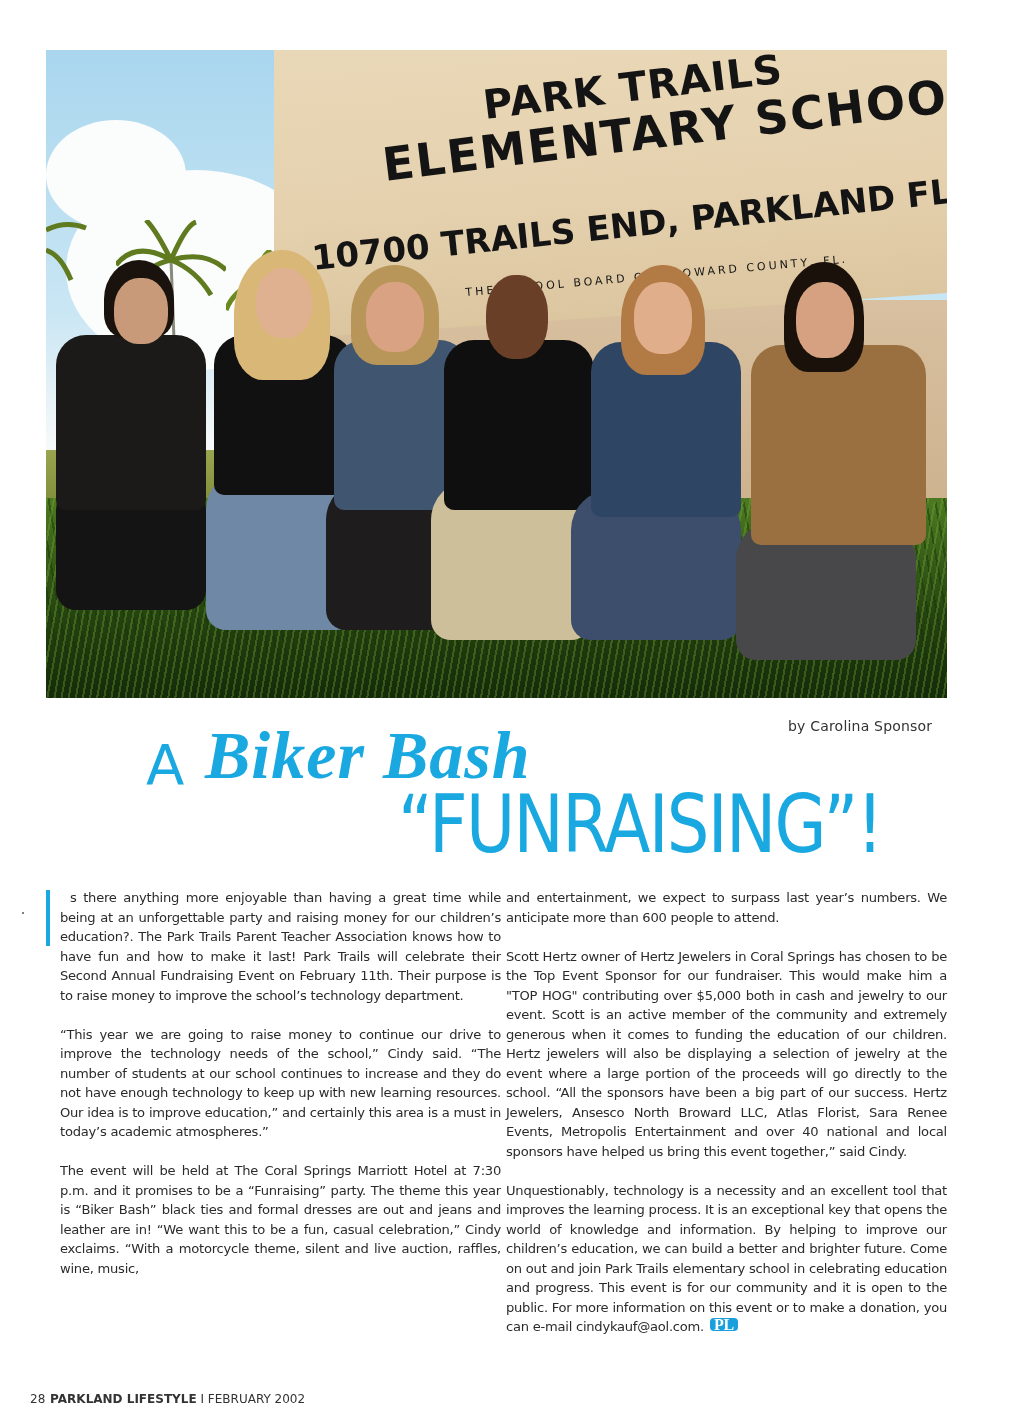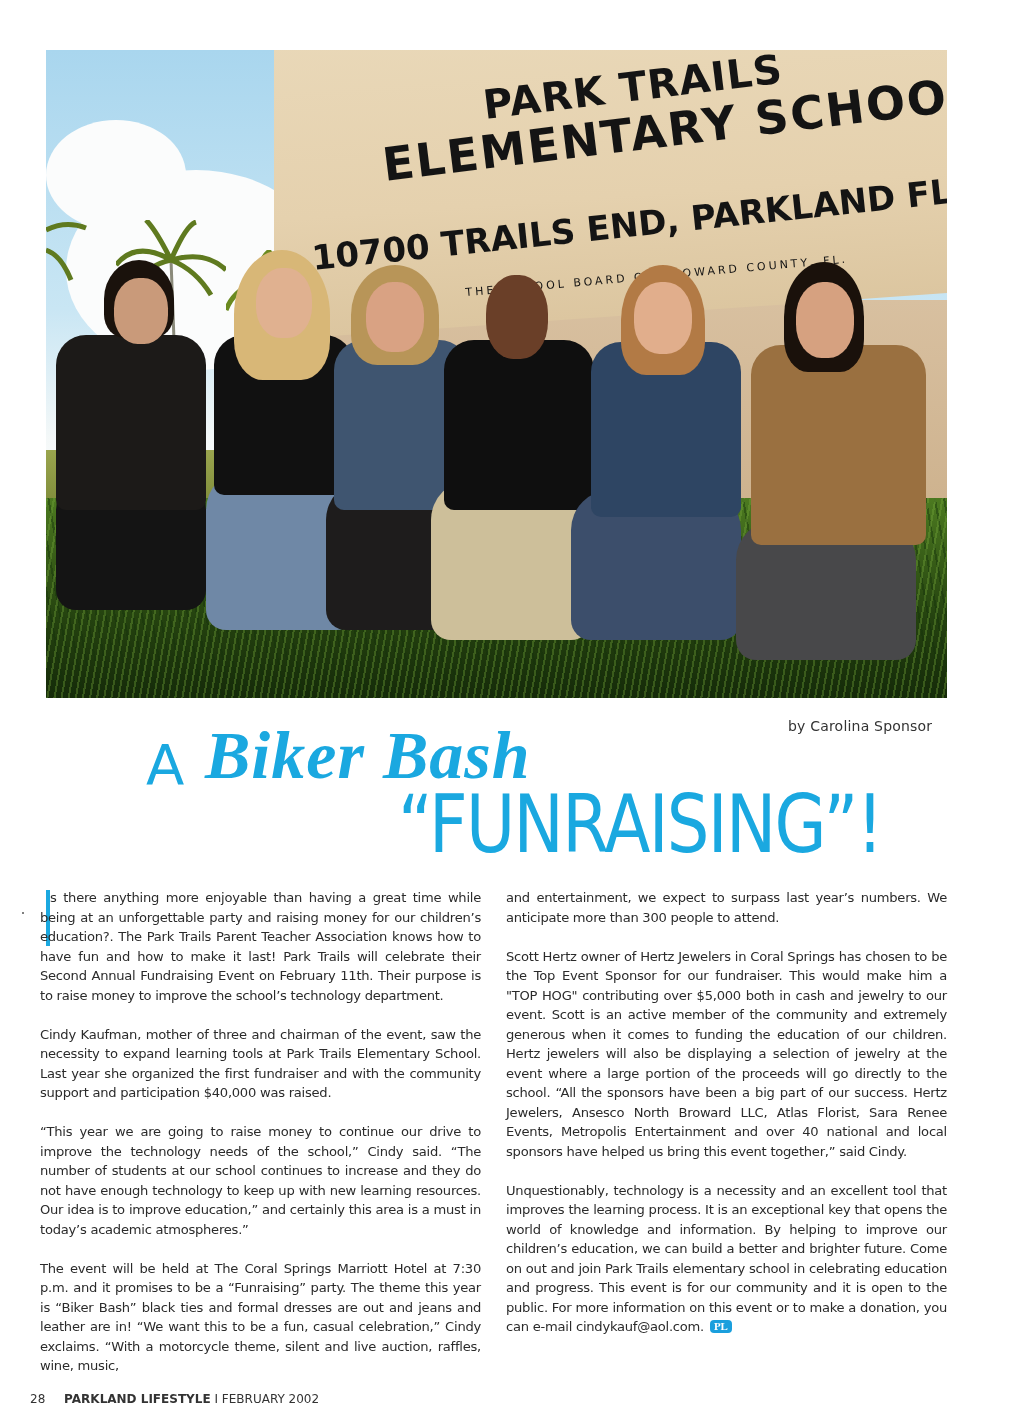--- a/index.html
+++ b/index.html
@@ -70,39 +70,39 @@
       font-family: "DejaVu Sans", sans-serif; font-weight: normal; letter-spacing: -2px;
       transform: scaleX(0.84); transform-origin: left top; white-space: nowrap;
     }
 
     
     .col {
       position: absolute; top: 888px; width: 441px;
       font-family: "DejaVu Sans", sans-serif; font-size: 13.1px; line-height: 19.5px;
       color: #2b2b2b; text-align: justify; letter-spacing: -0.25px;
     }
-    .col-left { left: 40px; }
+    .col-left { left: 60px; }
     .col-right { left: 506px; }
     .col p { margin: 0 0 19.5px 0; }
     .dropcap-bar {
       position: absolute; left: 46px; top: 890px; width: 4px; height: 56px; background: #1aa8e0;
     }
     .first-p { text-indent: 10px; }
     .pl-badge {
       display: inline-block; background: #1a9fdd; color: #fff; font-family: "Liberation Serif", serif;
-      font-size: 11px; font-weight: bold; line-height: 13px; padding: 0 4px; border-radius: 4px;
+      font-size: 16px; font-weight: bold; line-height: 13px; padding: 0 4px; border-radius: 4px;
       margin-left: 6px; vertical-align: 1px;
     }
 
     
     .footer {
       position: absolute; left: 30px; top: 1392px; font-size: 12px; color: #333;
       font-family: "DejaVu Sans", sans-serif; white-space: nowrap;
     }
-    .footer .pn { margin-right: 15px; text-align: center; }
+    .footer .pn { margin-right: 1px; text-align: center; }
     .footer .mag { font-weight: bold; text-align: right; }
     .stray-dot { position: absolute; width: 2px; height: 2px; background: #555; border-radius: 50%; }
   </style>
 </head>
 <body>
 
 <div class="photo" title="Group of six Park Trails PTA volunteers crouching on grass in front of the school sign">
   <div class="cloud" style="left:0;top:70px;width:140px;height:110px;"></div>
   <div class="cloud" style="left:20px;top:120px;width:260px;height:200px;"></div>
   <div class="cloud" style="left:140px;top:160px;width:160px;height:140px;"></div>
@@ -167,27 +167,26 @@
 </div>
 
 <div class="byline">by Carolina Sponsor</div>
 <div class="title-a">A</div>
 <div class="title-script">Biker Bash</div>
 <div class="title-main">“FUNRAISING”!</div>
 
 <div class="dropcap-bar"></div>
 <div class="col col-left">
   <p class="first-p">s there anything more enjoyable than having a great time while being at an unforgettable party and raising money for our children’s education?. The Park Trails Parent Teacher Association knows how to have fun and how to make it last! Park Trails will celebrate their Second Annual Fundraising Event on February 11th. Their purpose is to raise money to improve the school’s technology department.</p>
-  <p>Cindy Kaufman, mother of three and chairman of the event, saw the necessity to expand learning tools at Park Trails Elementary School. Last year she organized the first fundraiser and with the community support and participation $40,000 was raised.</p>
   <p>“This year we are going to raise money to continue our drive to improve the technology needs of the school,” Cindy said. “The number of students at our school continues to increase and they do not have enough technology to keep up with new learning resources. Our idea is to improve education,” and certainly this area is a must in today’s academic atmospheres.”</p>
   <p>The event will be held at The Coral Springs Marriott Hotel at 7:30 p.m. and it promises to be a “Funraising” party. The theme this year is “Biker Bash” black ties and formal dresses are out and jeans and leather are in! “We want this to be a fun, casual celebration,” Cindy exclaims. “With a motorcycle theme, silent and live auction, raffles, wine, music,</p>
 </div>
 
 <div class="col col-right">
-  <p>and entertainment, we expect to surpass last year’s numbers. We anticipate more than 300 people to attend.</p>
+  <p>and entertainment, we expect to surpass last year’s numbers. We anticipate more than 600 people to attend.</p>
   <p>Scott Hertz owner of Hertz Jewelers in Coral Springs has chosen to be the Top Event Sponsor for our fundraiser. This would make him a "TOP HOG" contributing over $5,000 both in cash and jewelry to our event. Scott is an active member of the community and extremely generous when it comes to funding the education of our children.  Hertz jewelers will also be displaying a selection of jewelry at the event where a large portion of the proceeds will go directly to the school. “All the sponsors have been a big part of our success. Hertz Jewelers, Ansesco North Broward LLC, Atlas Florist, Sara Renee Events, Metropolis Entertainment and over 40 national and local sponsors have helped us bring this event together,” said Cindy.</p>
   <p><span>Unquestionably, technology is a necessity and an excellent tool that improves the learning process. It is an exceptional key that opens the world of knowledge and information. By helping to improve our children’s education, we can build a better and brighter future. Come on out and join Park Trails elementary school in celebrating education and progress. This event is for our community and it is open to the public. For more information on this event or to make a donation, you can e-mail cindykauf@aol.com.</span><span class="pl-badge">PL</span></p>
 </div>
 
 <div class="footer">
   <span class="pn">28</span>
   <span class="mag">PARKLAND LIFESTYLE</span>
   <span>I</span>
   <span>FEBRUARY 2002</span>
 </div>

